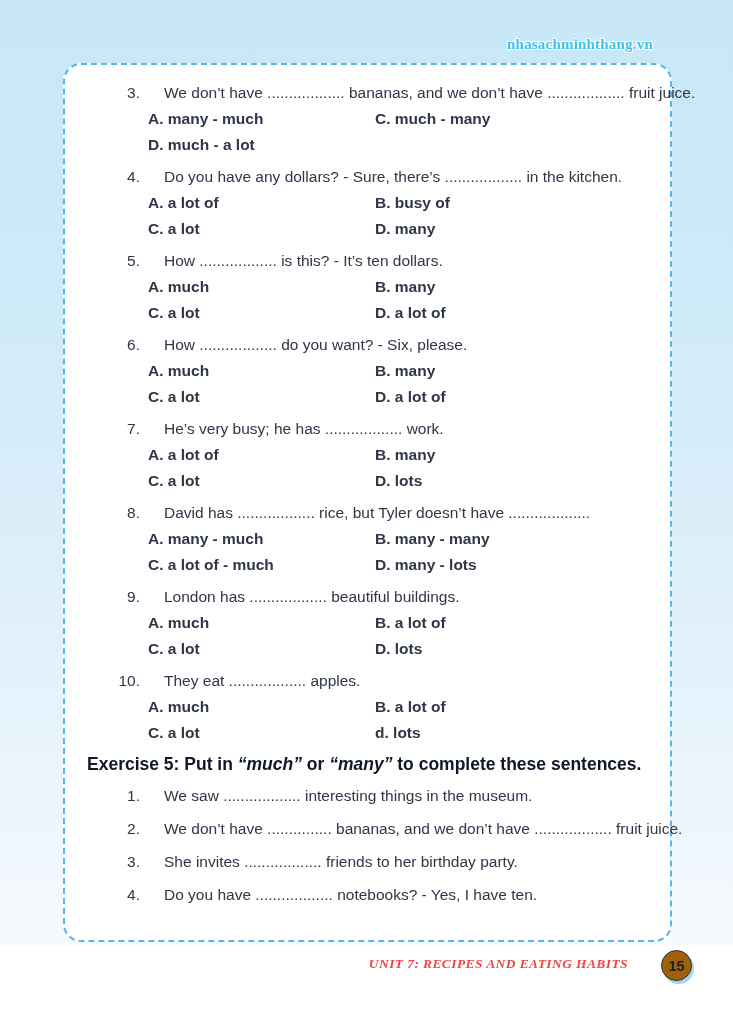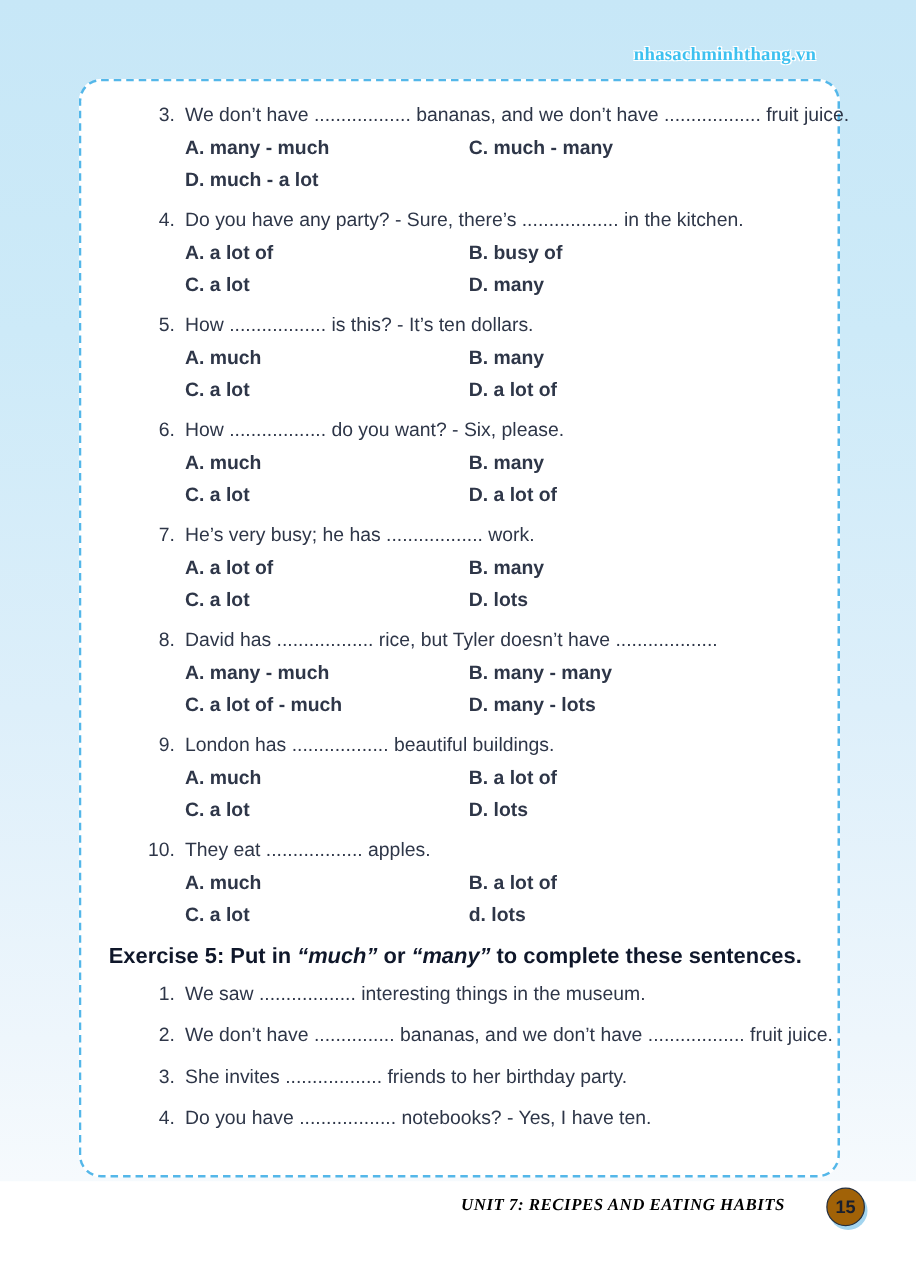--- a/index.html
+++ b/index.html
@@ -25,37 +25,37 @@
     position:absolute;left:63px;top:63px;width:609px;height:879px;
     box-sizing:border-box;
     background:#ffffff;
     border:2px dashed #54b7e9;
     border-radius:18px;
     padding-top:15px;
   }
   .q-block{margin-bottom:6px;}
   .q-row{display:flex;padding-left:45px;line-height:26px;font-size:15.5px;}
   .q-num{width:30px;text-align:right;flex-shrink:0;}
-  .q-text{margin-left:8px;white-space:nowrap;}
+  .q-text{margin-left:24px;white-space:nowrap;}
   .opts{
     display:grid;grid-template-columns:227px auto;
     padding-left:83px;line-height:26px;font-size:15.5px;font-weight:bold;
   }
   .heading5{
     padding-left:22px;margin-top:6px;
     font-size:17.5px;font-weight:bold;color:#0f172a;
     line-height:24px;white-space:nowrap;
   }
   .heading5 .it{font-style:italic;}
   .e5-item{display:flex;padding-left:45px;margin-top:7px;line-height:26px;font-size:15.5px;}
   .footer-unit{
     position:absolute;top:956px;right:105px;
     font-family:"Liberation Serif",serif;
     font-style:italic;font-weight:bold;
-    font-size:13.5px;color:#000000;letter-spacing:0.4px;
+    font-size:13.5px;color:#ef4444;letter-spacing:0.4px;
     white-space:nowrap;
   }
   .page-circle{
     position:absolute;top:950px;left:661px;width:31px;height:31px;
     box-sizing:border-box;
     border-radius:50%;
     background:#a16207;
     border:1.6px solid #26303f;
     box-shadow:2px 3px 0 #a3d5ef;
     display:flex;align-items:center;justify-content:center;
@@ -79,21 +79,21 @@
     <div class="opts">
       <span>A. many - much</span>
       <span>C. much - many</span>
       <span>D. much - a lot</span>
     </div>
   </div>
 
   <div class="q-block">
     <div class="q-row">
       <span class="q-num">4.</span>
-      <span class="q-text">Do you have any party? - Sure, there’s .................. in the kitchen.</span>
+      <span class="q-text">Do you have any dollars? - Sure, there’s .................. in the kitchen.</span>
     </div>
     <div class="opts">
       <span>A. a lot of</span>
       <span>B. busy of</span>
       <span>C. a lot</span>
       <span>D. many</span>
     </div>
   </div>
 
   <div class="q-block">

